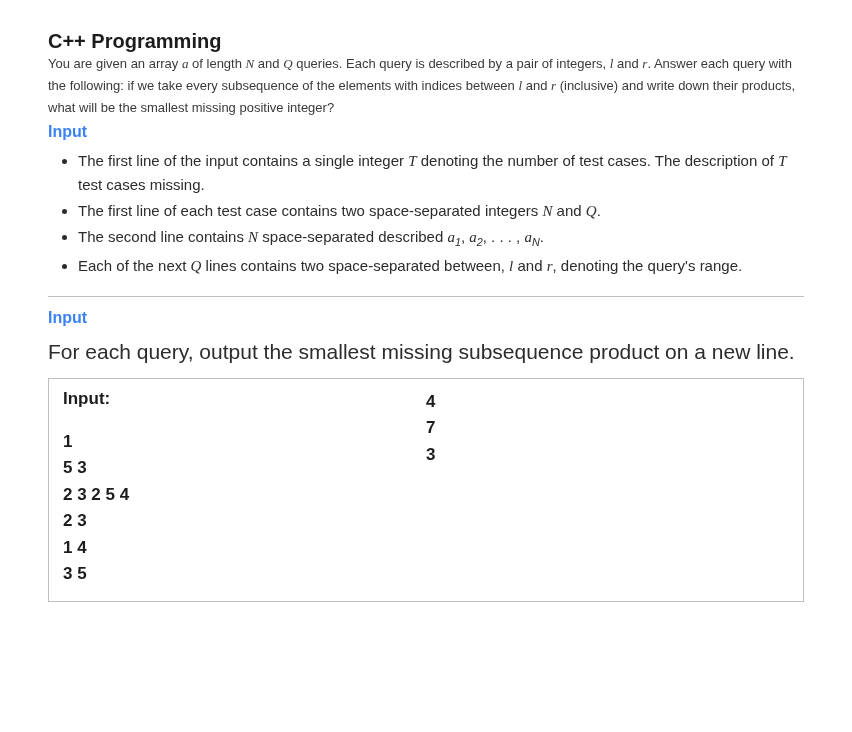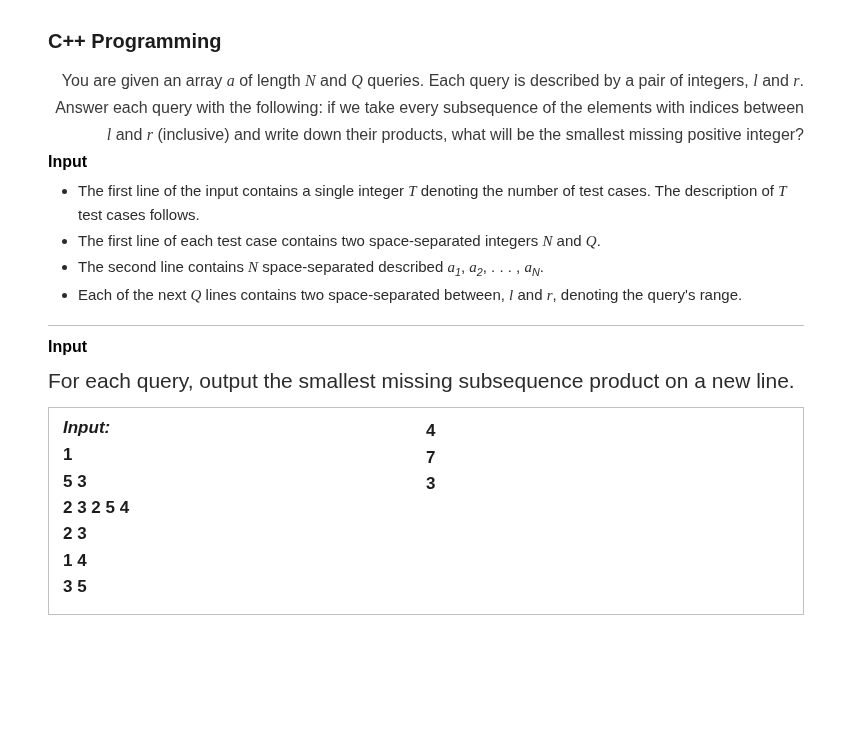--- a/index.html
+++ b/index.html
@@ -11,35 +11,34 @@
       font-family: -apple-system, BlinkMacSystemFont, "Segoe UI", Helvetica, Arial, sans-serif;
       width: 852px;
       height: 732px;
       background: #ffffff;
       padding: 30px 48px;
       color: #1c1c1c;
     }
     .title {
       font-size: 20px;
       font-weight: 600;
-      margin-bottom: 14px;
+      margin-bottom: 0;
     }
     .description {
-      font-size: 16px;
+      font-size: 13px;
       line-height: 1.7;
       color: #3a3a3a;
       margin-bottom: 4px;
-      text-align: right;
     }
     .section-heading {
       font-size: 16px;
       font-weight: 700;
       margin-top: 2px;
       margin-bottom: 8px;
-      color: #000000;
+      color: #3b82f6;
     }
     .input-list {
       list-style: disc;
       padding-left: 30px;
       font-size: 15px;
       color: #2c2c2c;
     }
     .input-list li {
       line-height: 1.6;
       margin-bottom: 2px;
@@ -60,22 +59,21 @@
       border: 1px solid #c0c0c0;
       padding: 10px 14px 14px 14px;
       display: flex;
     }
     .example-col {
       flex: 1;
     }
     .example-heading {
       font-size: 17px;
       font-weight: 700;
-      margin-bottom: 4px;
-      font-style: italic;
+      margin-bottom: 20px;
     }
     .example-lines {
       font-size: 17px;
       font-weight: 700;
       line-height: 1.55;
       white-space: pre;
       font-family: inherit;
     }
     .math-it {
       font-family: "Cambria Math", Georgia, serif;
@@ -93,21 +91,21 @@
 <div class="title">C++ Programming</div>
 
 <div class="description">
   <span>You are given an array </span><span class="math-it">a</span><span> of length </span><span class="math-it">N</span><span> and </span><span class="math-it">Q</span><span> queries. Each query is described by a pair of integers, </span><span class="math-it">l</span><span> and </span><span class="math-it">r</span><span>. Answer each query with the following: if we take every subsequence of the elements with indices between </span><span class="math-it">l</span><span> and </span><span class="math-it">r</span><span> (inclusive) and write down their products, what will be the smallest missing positive integer?</span>
 </div>
 
 <div class="section-heading">Input</div>
 
 <ul class="input-list">
   <li>
-    <span>The first line of the input contains a single integer </span><span class="math-it">T</span><span> denoting the number of test cases. The description of </span><span class="math-it">T</span><span> test cases follows.</span>
+    <span>The first line of the input contains a single integer </span><span class="math-it">T</span><span> denoting the number of test cases. The description of </span><span class="math-it">T</span><span> test cases missing.</span>
   </li>
   <li>
     <span>The first line of each test case contains two space-separated integers </span><span class="math-it">N</span><span> and </span><span class="math-it">Q</span><span>.</span>
   </li>
   <li>
     <span>The second line contains </span><span class="math-it">N</span><span> space-separated described </span><span class="math-it">a</span><span class="math-sub">1</span><span>, </span><span class="math-it">a</span><span class="math-sub">2</span><span>, . . . , </span><span class="math-it">a</span><span class="math-sub">N</span><span>.</span>
   </li>
   <li>
     <span>Each of the next </span><span class="math-it">Q</span><span> lines contains two space-separated between, </span><span class="math-it">l</span><span> and </span><span class="math-it">r</span><span>, denoting the query's range.</span>
   </li>

